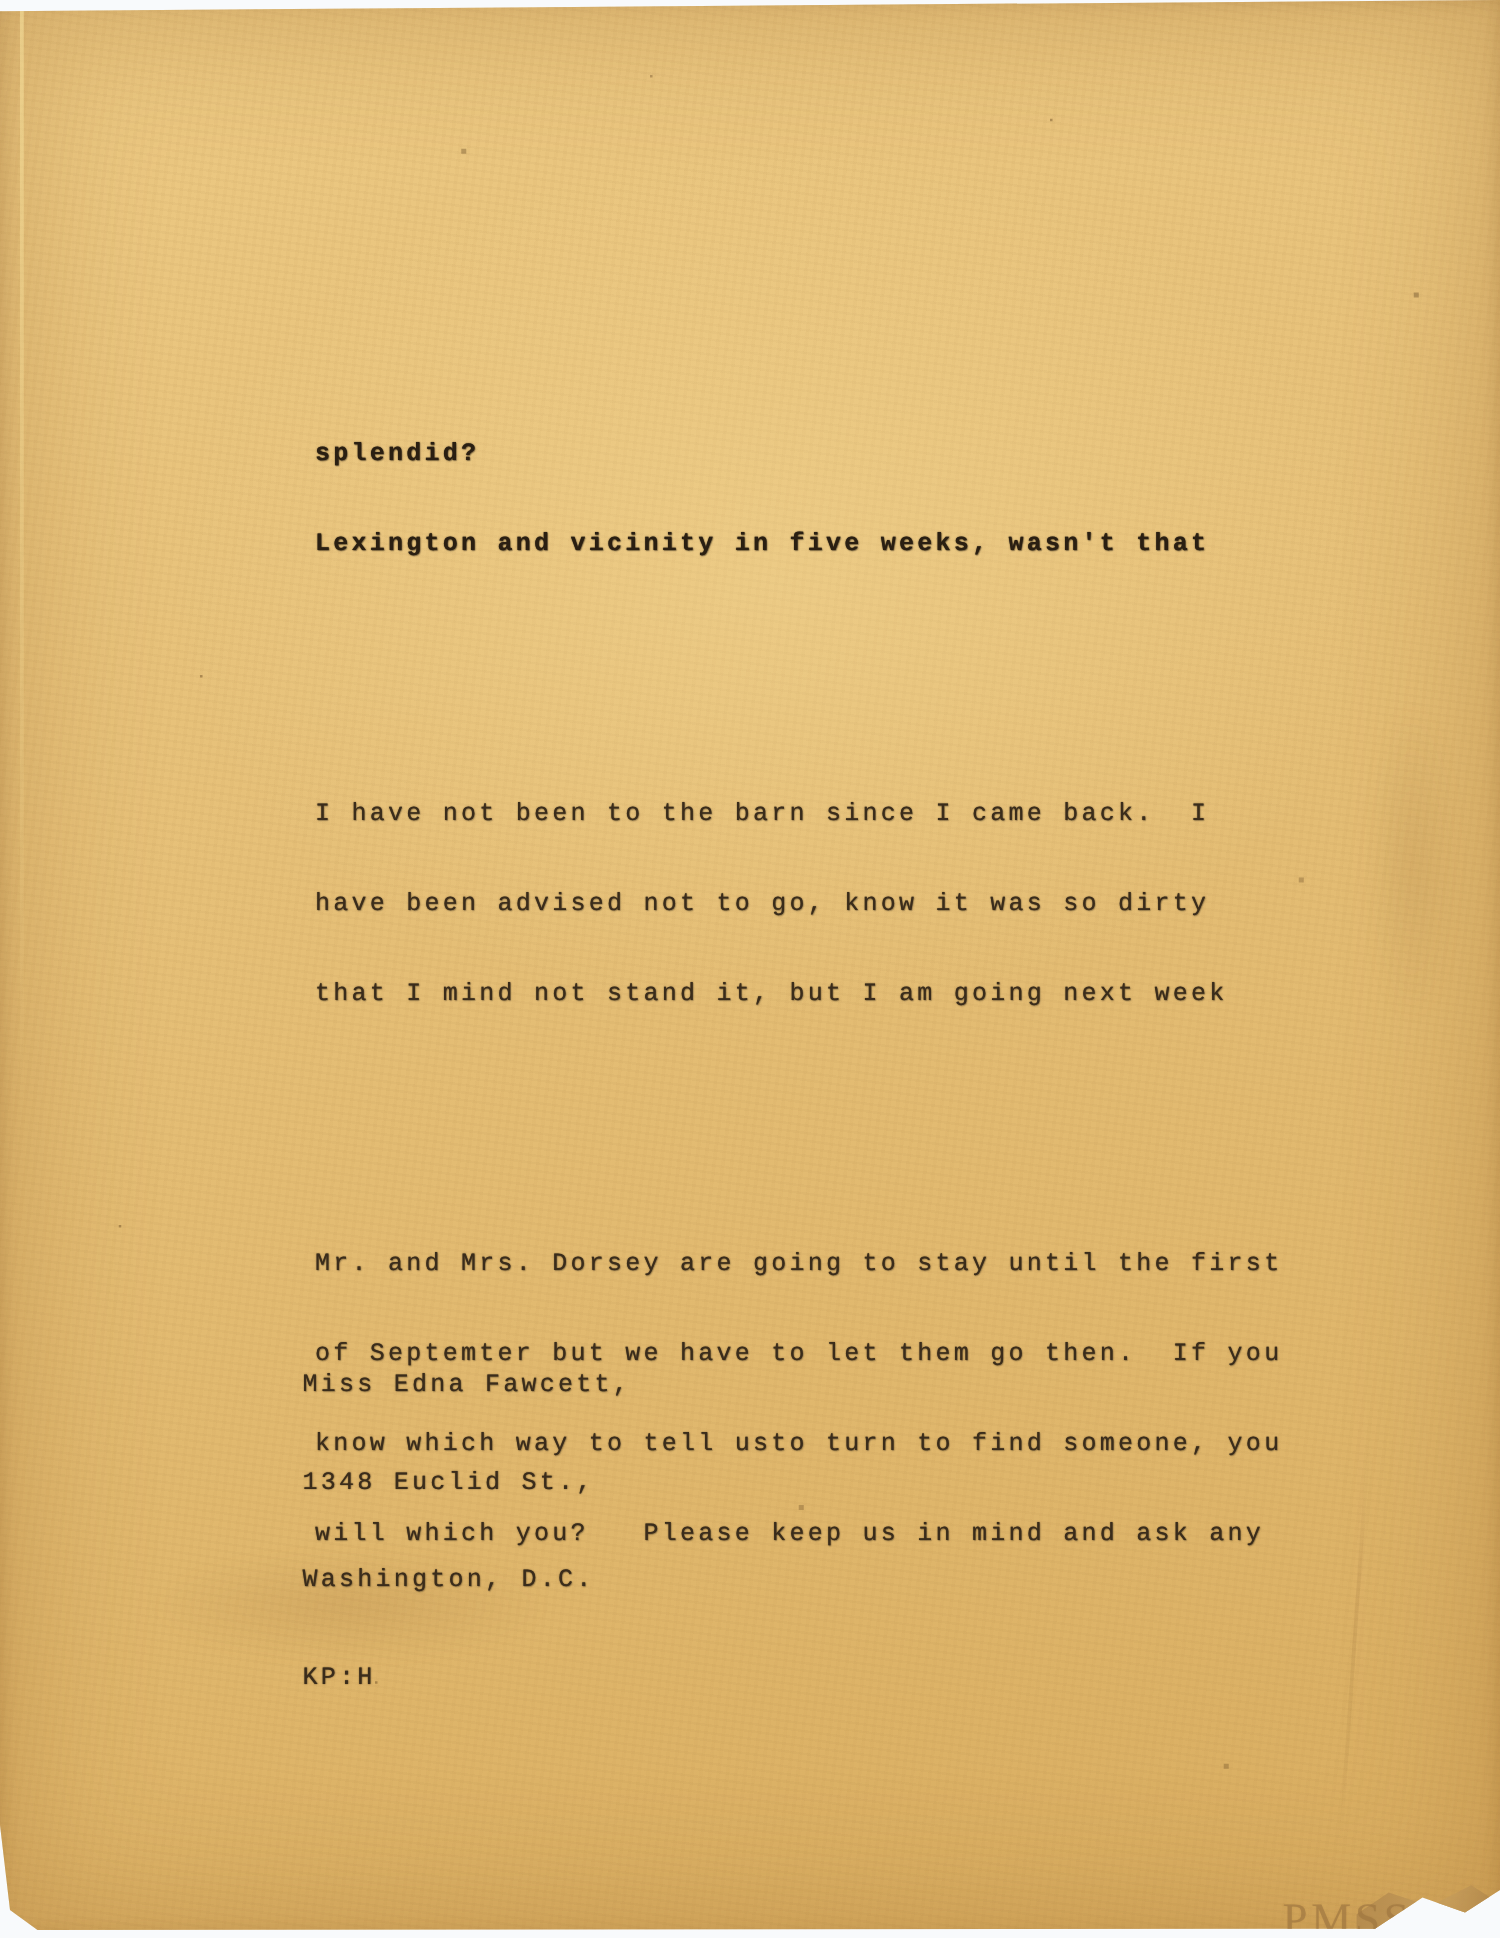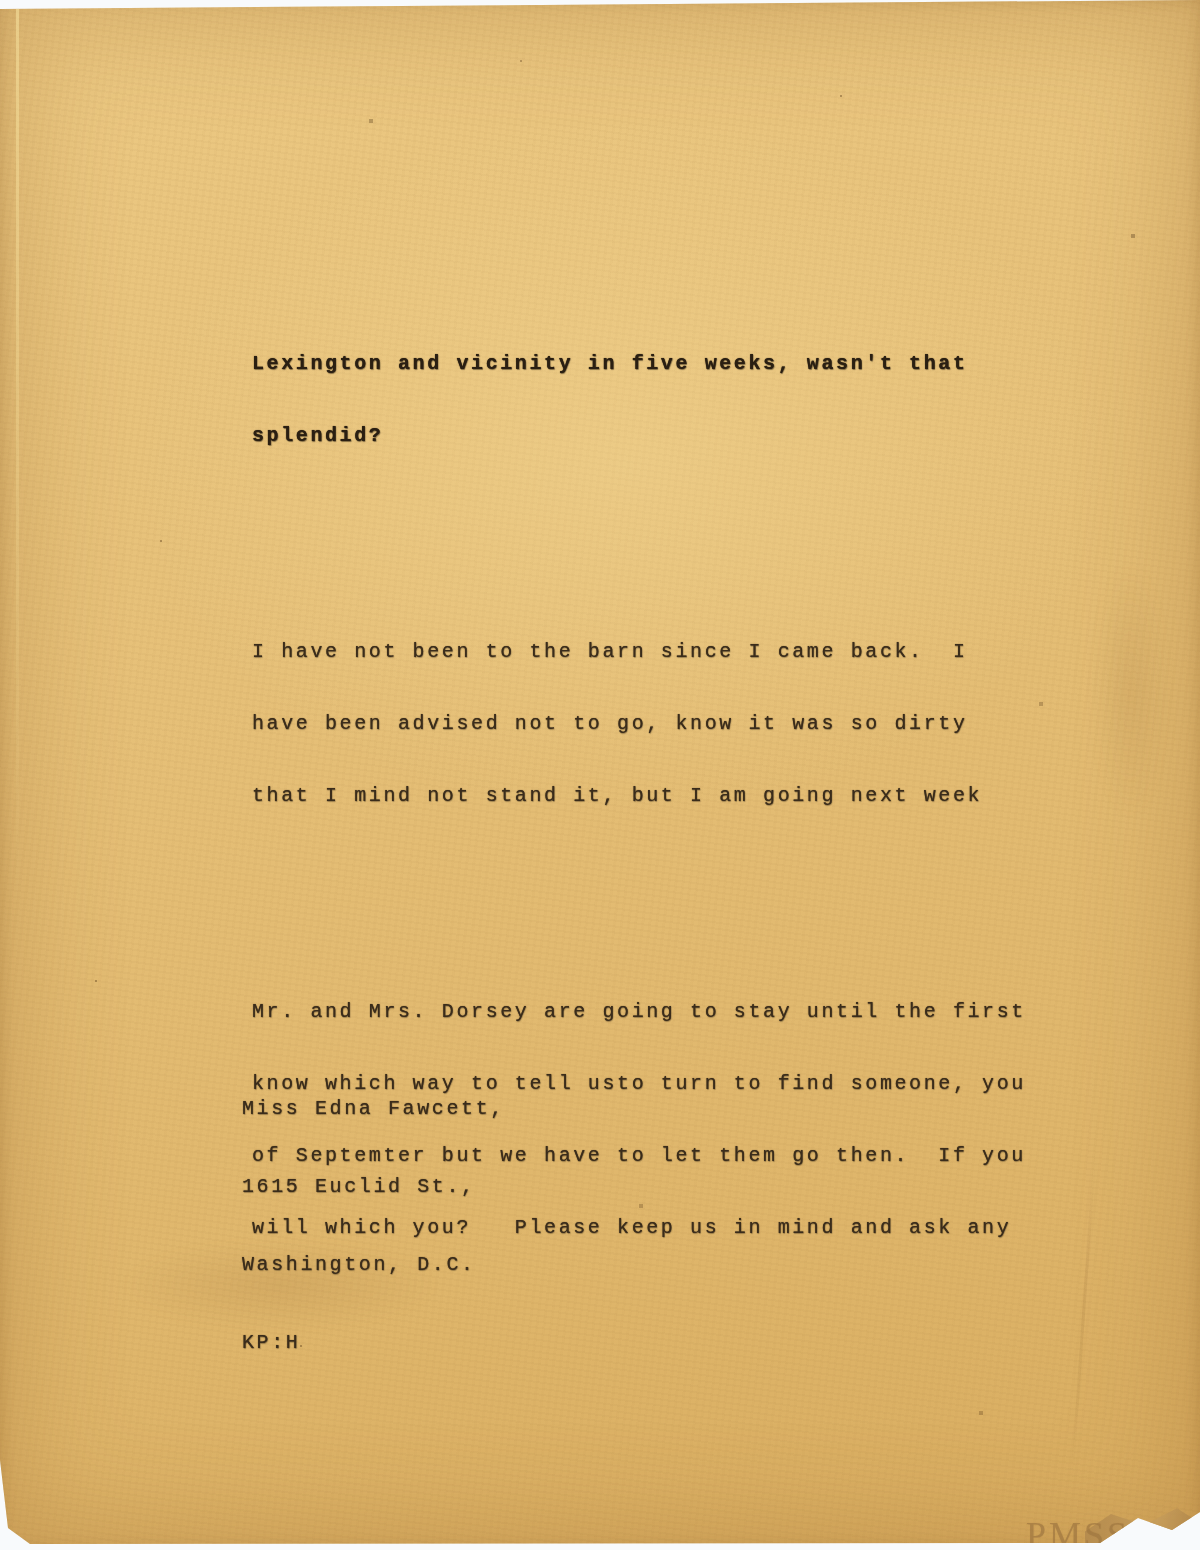--- a/index.html
+++ b/index.html
@@ -69,53 +69,53 @@
 <div class="paper">
   <div class="fold-line"></div>
   <div class="stain-a"></div>
   <div class="stain-b"></div>
   <div class="crease"></div>
   <div class="speckles"></div>
   <div class="tear-deckle"></div>
 
   <div class="typed letter-body">
     <div class="para">
+      <div class="hd">splendid?</div>
       <div class="hd">Lexington and vicinity in five weeks, wasn't that</div>
-      <div class="hd">splendid?</div>
     </div>
 
     <div class="para">
       <div>I have not been to the barn since I came back.  I</div>
       <div>have been advised not to go, know it was so dirty</div>
       <div>that I mind not stand it, but I am going next week</div>
     </div>
 
     <div class="para">
       <div>Mr. and Mrs. Dorsey are going to stay until the first</div>
+      <div>of Septemter but we have to let them go then.  If you</div>
       <div>know which way to tell usto turn to find someone, you</div>
-      <div>of Septemter but we have to let them go then.  If you</div>
       <div>will which you?   Please keep us in mind and ask any</div>
     </div>
 
     <div class="para">
       
       
       
       
       
       
       
     </div>
 
     
 
     
   </div>
 
   <div class="typed address-block">
     <div>Miss Edna Fawcett,</div>
-    <div>1615 Euclid St.,</div>
+    <div>1348 Euclid St.,</div>
     <div>Washington, D.C.</div>
     <div>KP:H</div>
   </div>
 
   <div class="watermark">PMSS 2015</div>
 </div>
 
 </body></html>

